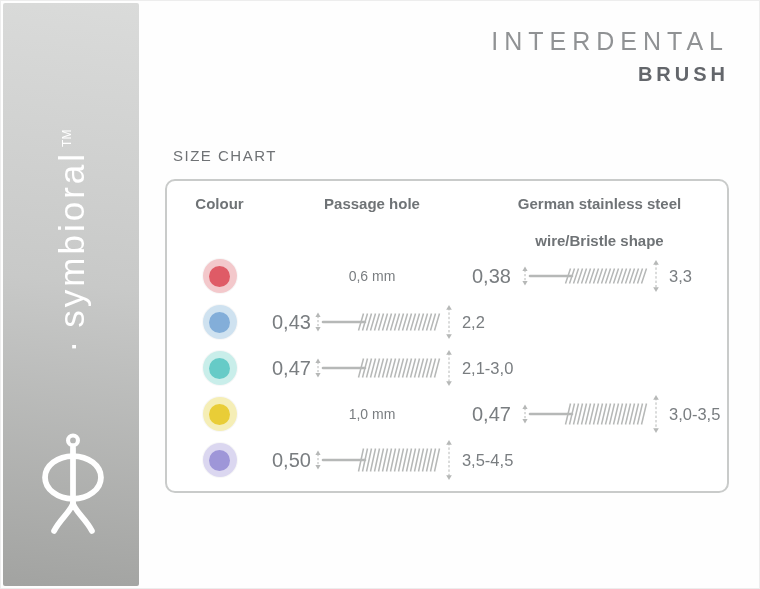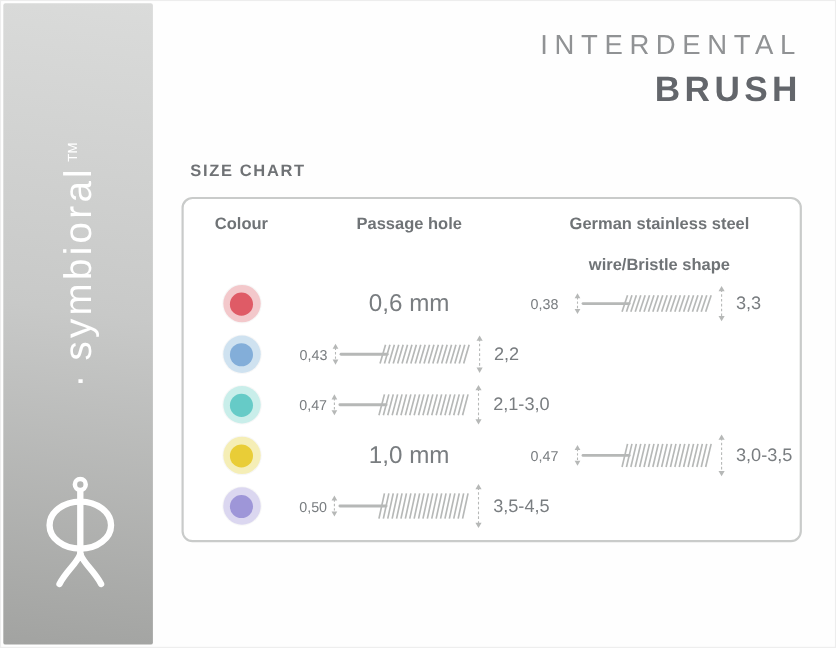--- a/index.html
+++ b/index.html
@@ -18,25 +18,25 @@
     transform:translate(-50%,-50%) rotate(-90deg);
     white-space:nowrap;color:#ffffff;
     font-size:35px;letter-spacing:3px;font-weight:500;
   }
   .brand-text sup{font-size:12px;letter-spacing:0;margin-left:4px;}
   .brand-sep{margin-right:10px;}
   .logo{position:absolute;left:33px;top:430px;}
   
   .header{position:absolute;right:30px;top:26px;text-align:right;}
   .title-1{color:#909294;font-size:25px;letter-spacing:6px;font-weight:400;}
-  .title-2{color:#63666b;font-size:32px;letter-spacing:4px;font-weight:700;margin-top:7px;}
+  .title-2{color:#63666b;font-size:20px;letter-spacing:4px;font-weight:700;margin-top:7px;}
   
   .size-chart-label{
     position:absolute;left:172px;top:146px;
-    color:#6f7275;font-size:15px;font-weight:700;letter-spacing:1.5px;
+    color:#6f7275;font-size:15px;font-weight:400;letter-spacing:1.5px;
   }
   .chart-box{
     position:absolute;left:164px;top:178px;width:564px;height:314px;
     border:2px solid #c9cbca;border-radius:10px;background:#fff;box-sizing:border-box;
   }
   .chart-header{
     display:grid;grid-template-columns:105px 200px 255px;
     padding-top:13px;height:56px;
   }
   .hcell{
@@ -48,23 +48,23 @@
     display:grid;grid-template-columns:105px 200px 255px;
     height:46px;align-items:center;
   }
   .c-colour{display:flex;justify-content:center;}
   .dot{
     width:34px;height:34px;border-radius:50%;
     display:flex;align-items:center;justify-content:center;
     box-shadow:0 0 0 1px rgba(0,0,0,0.03);
   }
   .dot-inner{width:21px;height:21px;border-radius:50%;}
-  .c-phd{text-align:center;color:#797d80;font-size:22px;}
+  .c-phd{text-align:center;color:#797d80;font-size:14px;}
   .c-brush{display:flex;align-items:center;}
-  .wire-d{width:46px;text-align:center;color:#797d80;font-size:13px;}
+  .wire-d{width:46px;text-align:left;color:#797d80;font-size:20px;}
   .brush-svg{width:150px;height:46px;flex:0 0 150px;}
   .brush-d{color:#797d80;font-size:16.5px;margin-left:1px;white-space:nowrap;}
 </style>
 </head>
 <body>
 
 <div class="page">
 
   <div class="banner" style="background: linear-gradient(187deg, rgb(218, 219, 218) 0%, rgb(200, 201, 200) 48%, rgb(162, 163, 161) 100%);">
     <div class="brand-text">

